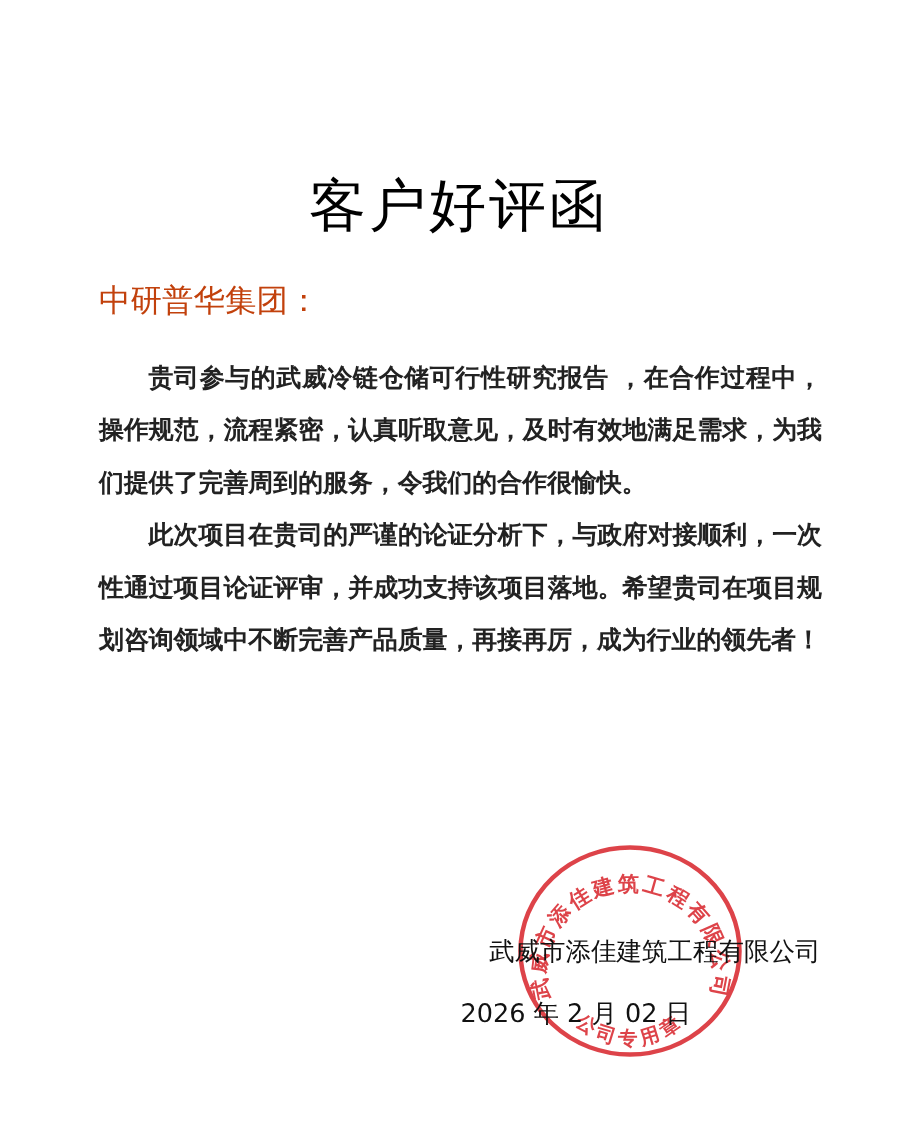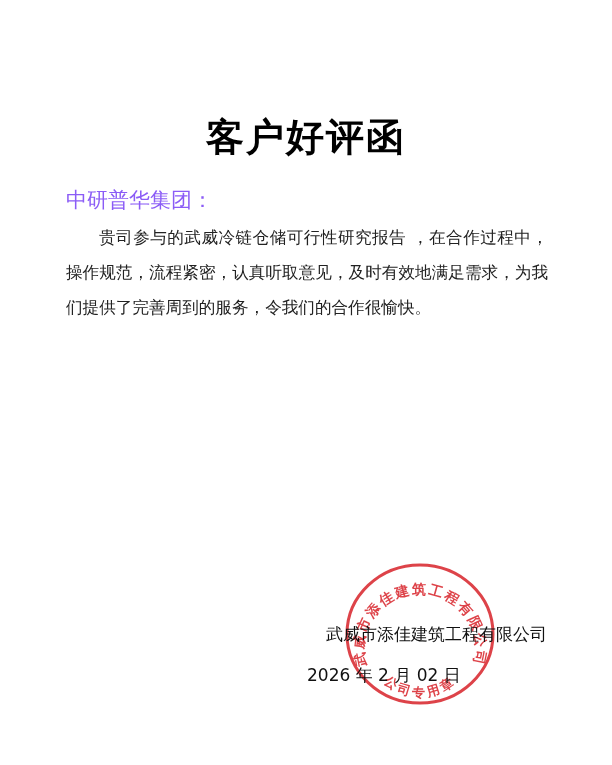--- a/index.html
+++ b/index.html
@@ -1,37 +1,38 @@
 <!DOCTYPE html>
 <html><head>
 <meta charset="utf-8">
 <style>
   html, body { margin: 0; padding: 0; background: #ffffff; }
   body { width: 612px; height: 765px; position: relative; overflow: hidden;
          font-family: "DejaVu Sans", "Liberation Sans", sans-serif; color: #111; }
   .title { position: absolute; top: 112px; left: 0; width: 612px; text-align: center;
-           font-size: 38px; font-weight: bold; letter-spacing: 2px; color: #000; }
-  .salutation { position: absolute; top: 186px; left: 66px; font-size: 21px; color: #8b5cf6; }
-  .body { position: absolute; top: 220px; left: 66px; width: 482px; font-size: 16.6px;
-          line-height: 35px; color: #222; }
+           font-size: 38px; font-weight: normal; letter-spacing: 2px; color: #000; }
+  .salutation { position: absolute; top: 186px; left: 66px; font-size: 21px; color: #c2410c; }
+  .body { position: absolute; top: 234px; left: 66px; width: 482px; font-size: 16.6px;
+          line-height: 35px; color: #222; font-weight: bold; }
   .para { margin: 0; text-indent: 33px; text-align: justify; }
   .stamp { position: absolute; left: 344px; top: 562px; width: 152px; height: 144px; }
   .signer { position: absolute; top: 623px; left: 307px; width: 240px; text-align: right;
             font-size: 17px; color: #111; }
   .date { position: absolute; top: 664px; left: 307px; width: 190px; text-align: left;
           font-size: 17px; color: #111; }
 </style>
 </head>
 <body>
 
 <div class="title">客户好评函</div>
 <div class="salutation">中研普华集团：</div>
 
 <div class="body">
   <p class="para">贵司参与的武威冷链仓储可行性研究报告 ，在合作过程中，操作规范，流程紧密，认真听取意见，及时有效地满足需求，为我们提供了完善周到的服务，令我们的合作很愉快。</p>
+  <p class="para">此次项目在贵司的严谨的论证分析下，与政府对接顺利，一次性通过项目论证评审，并成功支持该项目落地。希望贵司在项目规划咨询领域中不断完善产品质量，再接再厉，成为行业的领先者！</p>
 </div>
 
 <svg class="stamp" viewBox="0 0 152 144" opacity="0.85">
   <defs>
     <path id="topArc" d="M 22 100 A 56 54 0 1 1 130 100"></path>
     <path id="botArc" d="M 30 108 A 52 50 0 0 0 122 108"></path>
   </defs>
   <ellipse cx="76" cy="72" rx="73" ry="69" fill="none" stroke="#d8232a" stroke-width="3"></ellipse>
   <text font-size="14" fill="#d8232a" font-weight="bold" font-family="DejaVu Sans, sans-serif" letter-spacing="2">
     <textPath href="#topArc" startOffset="50%" text-anchor="middle">武威市添佳建筑工程有限公司</textPath>

